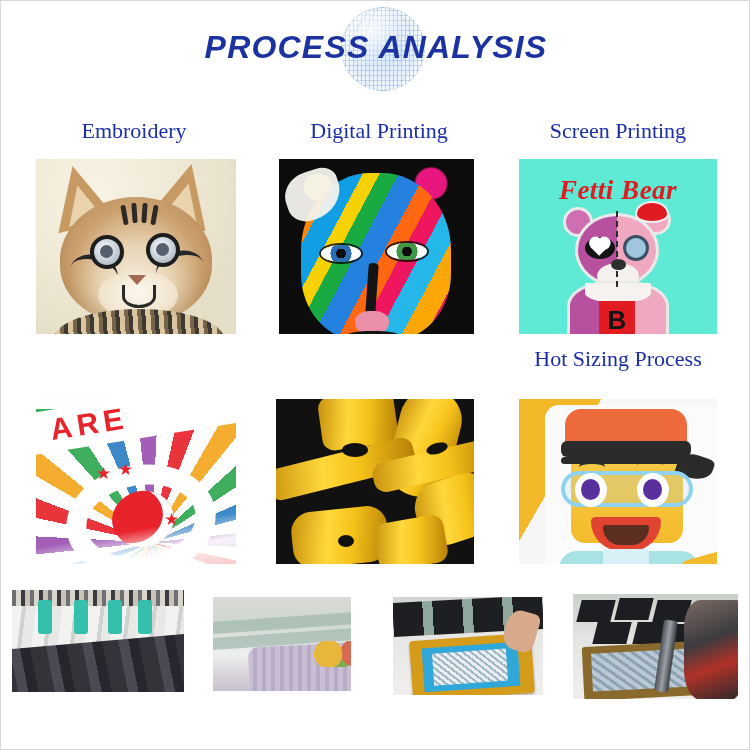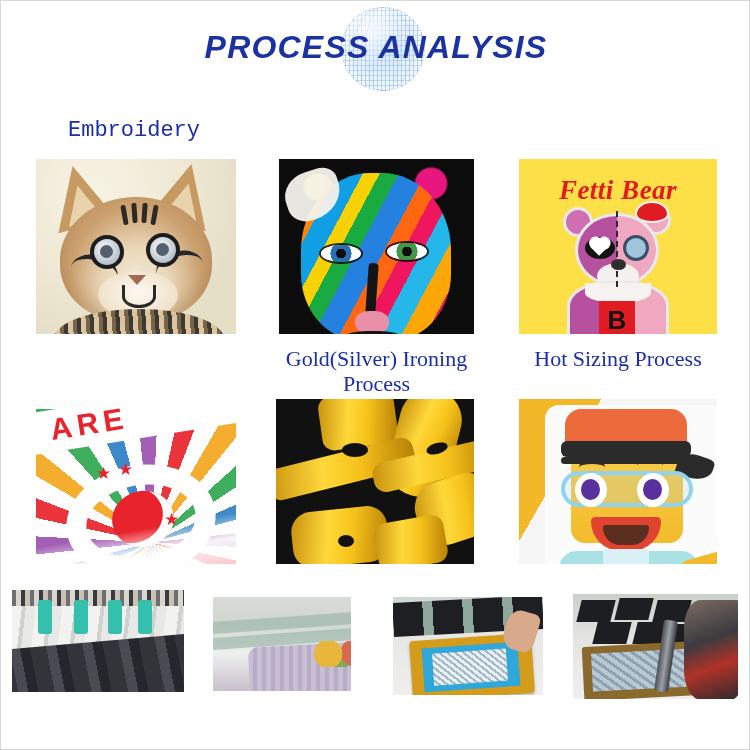--- a/index.html
+++ b/index.html
@@ -261,21 +261,21 @@
     border-radius: 42% 42% 50% 50%;
   }
   .face-mouth {
     position: absolute; left: 66px; top: 172px;
     width: 56px; height: 14px;
     background: #131313;
     border-radius: 40%;
   }
 
   
-  .t-screen { background: #fde047; }
+  .t-screen { background: #5eead4; }
   .fetti-text {
     position: absolute;
     left: 0; top: 16px; width: 100%;
     text-align: center;
     font-family: "Liberation Serif", serif;
     font-style: italic;
     font-weight: 700;
     font-size: 27px;
     color: #e01b22;
     letter-spacing: 0.5px;
@@ -671,21 +671,23 @@
 <div id="page">
 
   <div class="header">
     <div class="globe"></div>
     <div class="globe-ring"></div>
     <div class="globe-ring r2"></div>
     <div class="globe-ring r3"></div>
     <div class="brand-title">PROCESS ANALYSIS</div>
   </div>
 
-  <div class="cell-title" style="left:8px;  top:117px; width:250px;font-family:Liberation Mono, monospace;">Embroidery</div>
+  <div class="cell-title" style="left:8px;  top:117px; width:250px;">Embroidery</div>
+  <div class="cell-title" style="left:253px; top:117px; width:250px;">Digital Printing</div>
+  <div class="cell-title" style="left:492px; top:117px; width:250px;">Screen Printing</div>
 
   <div class="tile t-embroidery" style="left:35px; top:158px; width:200px; height:175px;">
     <div class="cat">
       <div class="cat-ear l"></div>
         <div class="cat-ear r"></div>
       <div class="cat-ear-in l"></div>
         <div class="cat-ear-in r"></div>
       <div class="cat-head"></div>
       <div class="cat-stripe" style="left:86px; top:46px; transform:rotate(-10deg);"></div>
       <div class="cat-stripe" style="left:96px; top:44px; transform:rotate(-4deg);"></div>
@@ -726,21 +728,20 @@
       <div class="bear-heart"></div>
     <div class="bear-eye-btn"></div>
     <div class="bear-snout"></div>
     <div class="bear-nose"></div>
     <div class="bear-body"></div>
     <div class="bear-collar"></div>
     <div class="bear-logo">B</div>
     <div class="bear-dash"></div>
   </div>
 
-  <div class="cell-title" style="left:268px; top:345px; width:215px;">Gold(Silver) Ironing Process</div>
   <div class="cell-title" style="left:492px; top:345px; width:250px;">Hot Sizing Process</div>
 
   <div class="tile t-heat" style="left:35px; top:398px; width:200px; height:165px;">
     <div class="ht-wrap">
       <div class="ht-conf"></div>
       <div class="ht-ring"></div>
       <div class="ht-red"></div>
       <div class="ht-star" style="left:60px; top:66px;">★</div>
       <div class="ht-star" style="left:82px; top:62px;">★</div>
       <div class="ht-star" style="left:78px; top:116px;">★</div>

